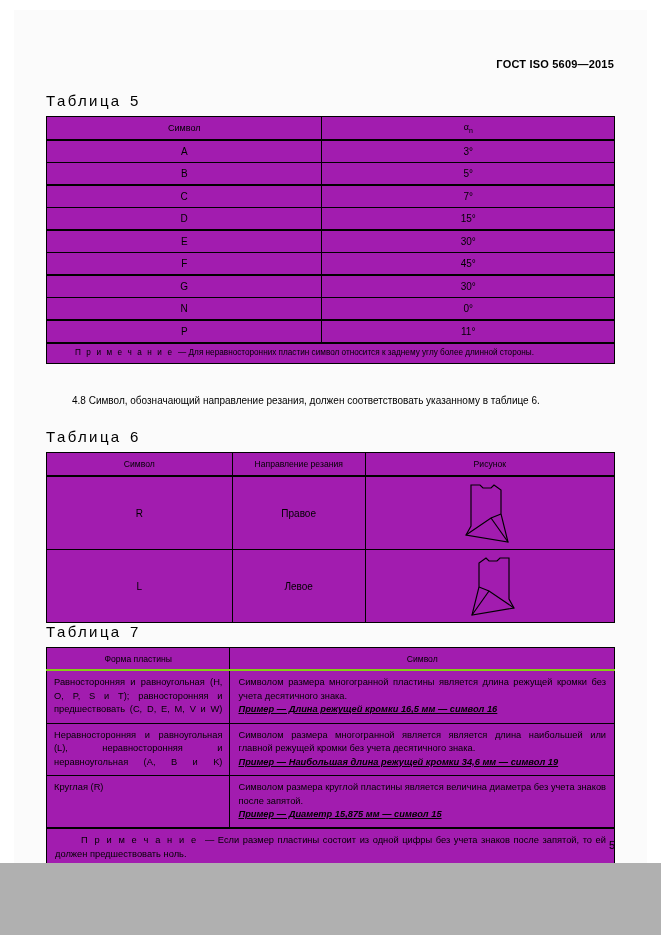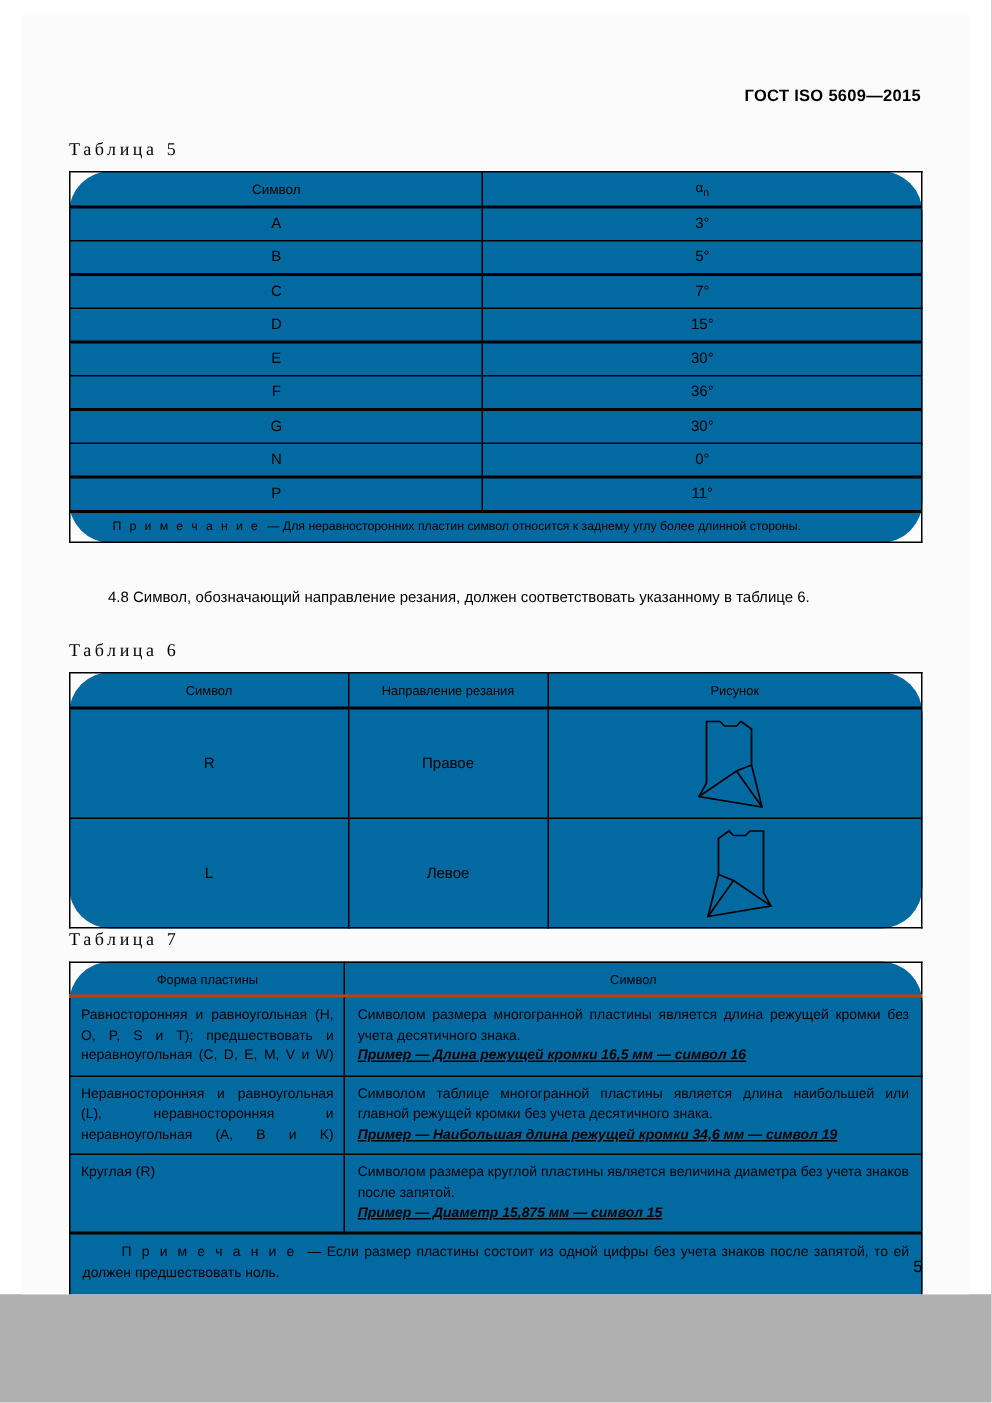--- a/index.html
+++ b/index.html
@@ -40,35 +40,33 @@
     font-size: 11px;
     font-weight: bold;
     color: #000;
     letter-spacing: 0.2px;
     margin-bottom: 22px;
     padding-right: 1px;
   }
 
   
   .tbl-caption {
-    font-size: 12px;
+    font-size: 15px;
     color: #000;
     letter-spacing: 2.4px;
     margin-bottom: 7px;
-    font-family: Liberation Serif, serif;
   }
   .tbl-caption .num { letter-spacing: 0; }
 
   
   table.doc {
     border-collapse: collapse;
     width: 100%;
     table-layout: fixed;
-    background: #0369a1;
-    border-radius: 28px;
+    background: #a21caf;
   }
   table.doc td, table.doc th {
     border: 1px solid #000;
     padding: 0;
     font-weight: normal;
     color: #000;
     vertical-align: middle;
   }
 
   
@@ -113,21 +111,21 @@
     align-items: center;
     justify-content: center;
     height: 72px;
   }
 
   
   .t7 .hdr td {
     height: 21px;
     font-size: 8.6px;
     text-align: center;
-    border-bottom: 2px solid #c2410c;
+    border-bottom: 2px solid #84cc16;
   }
   .t7 td.shape {
     font-size: 9.3px;
     text-align: justify;
     text-align-last: justify;
     padding: 5px 7px 5px 7px;
     vertical-align: top;
     line-height: 1.45;
   }
   .t7 td.shape.single {
@@ -226,21 +224,21 @@
           <tr class="thickrow">
             <td>D</td>
             <td>15°</td>
           </tr>
           <tr>
             <td>E</td>
             <td>30°</td>
           </tr>
           <tr class="thickrow">
             <td>F</td>
-            <td>36°</td>
+            <td>45°</td>
           </tr>
           <tr>
             <td>G</td>
             <td>30°</td>
           </tr>
           <tr class="thickrow">
             <td>N</td>
             <td>0°</td>
           </tr>
           <tr class="lastdata">
@@ -319,30 +317,30 @@
         <colgroup>
             <col style="width:32.3%">
             <col style="width:67.7%">
           </colgroup>
         <tbody>
           <tr class="hdr">
             <td>Форма пластины</td>
             <td>Символ</td>
           </tr>
           <tr>
-            <td class="shape">Равносторонняя и равноугольная (H, O, P, S и T); предшествовать и неравноугольная (C, D, E, M, V и W)</td>
+            <td class="shape">Равносторонняя и равноугольная (H, O, P, S и T); равносторонняя и предшествовать (C, D, E, M, V и W)</td>
             <td class="desc">
               <p>Символом размера многогранной пластины является длина режущей кромки без учета десятичного знака.</p>
               <p class="example">Пример — Длина режущей кромки 16,5 мм — символ 16</p>
             </td>
           </tr>
           <tr>
             <td class="shape">Неравносторонняя и равноугольная (L), неравносторонняя и неравноугольная (A, B и K)</td>
             <td class="desc">
-              <p>Символом таблице многогранной пластины является длина наибольшей или главной режущей кромки без учета десятичного знака.</p>
+              <p>Символом размера многогранной является является длина наибольшей или главной режущей кромки без учета десятичного знака.</p>
               <p class="example">Пример — Наибольшая длина режущей кромки 34,6 мм — символ 19</p>
             </td>
           </tr>
           <tr>
             <td class="shape single">Круглая (R)</td>
             <td class="desc">
               <p>Символом размера круглой пластины является величина диаметра без учета знаков после запятой.</p>
               <p class="example">Пример — Диаметр 15,875 мм — символ 15</p>
             </td>
           </tr>

